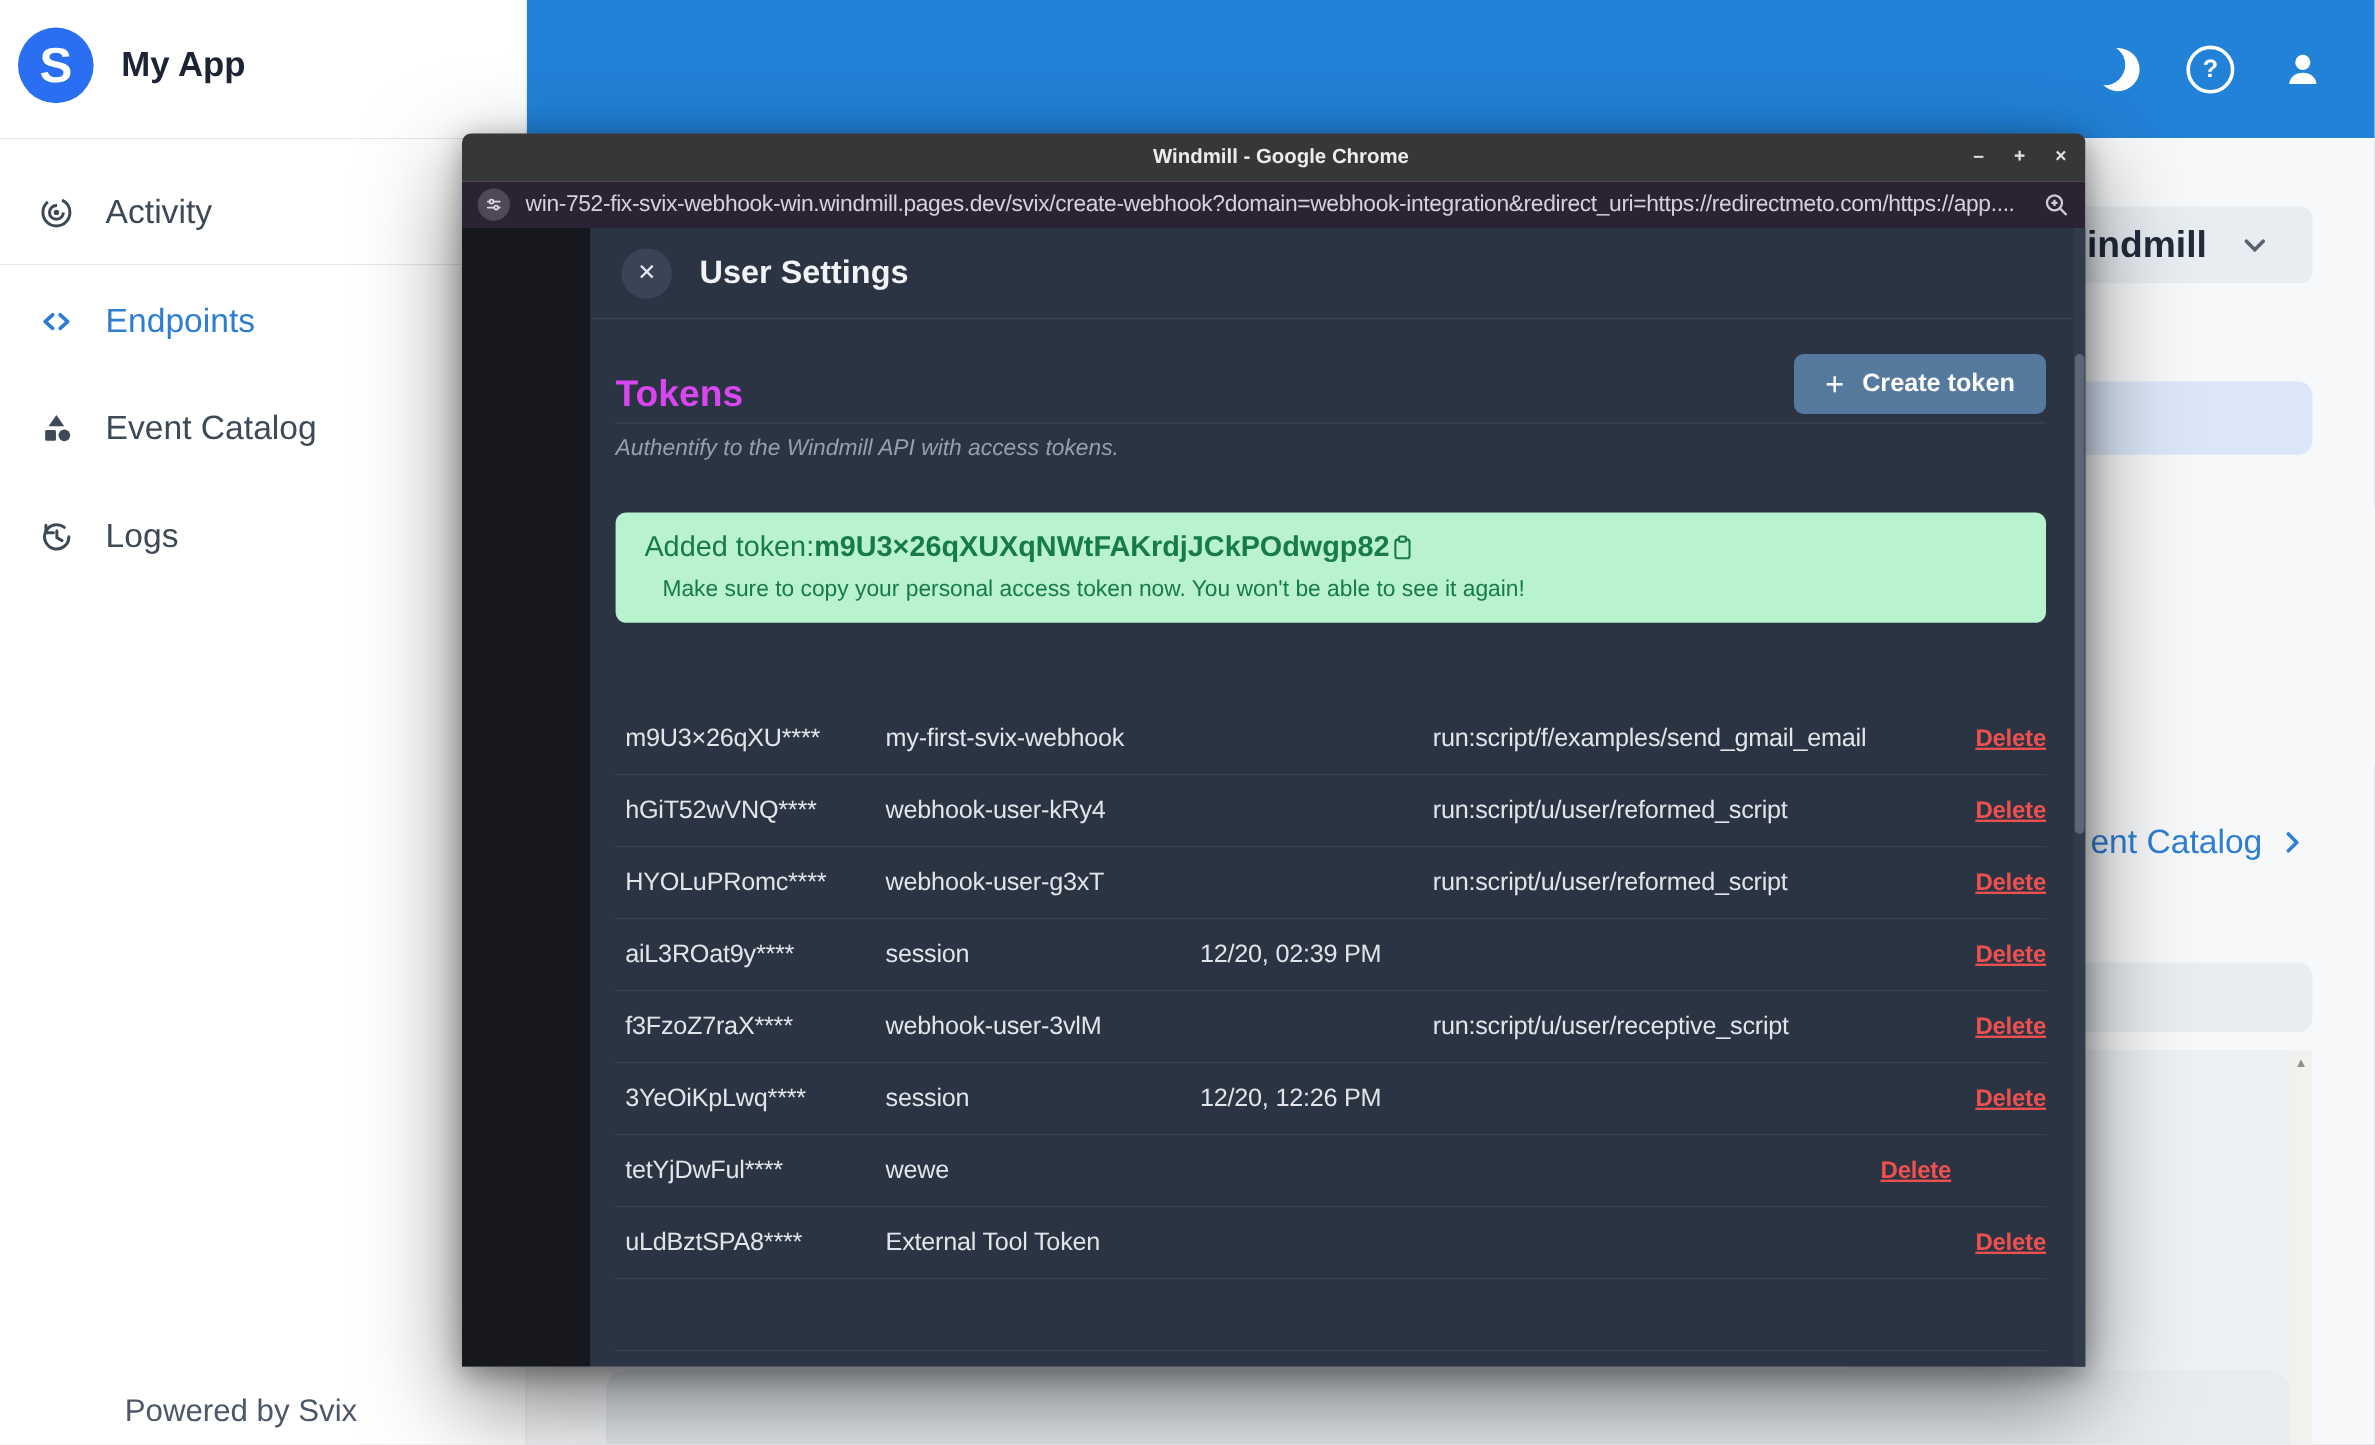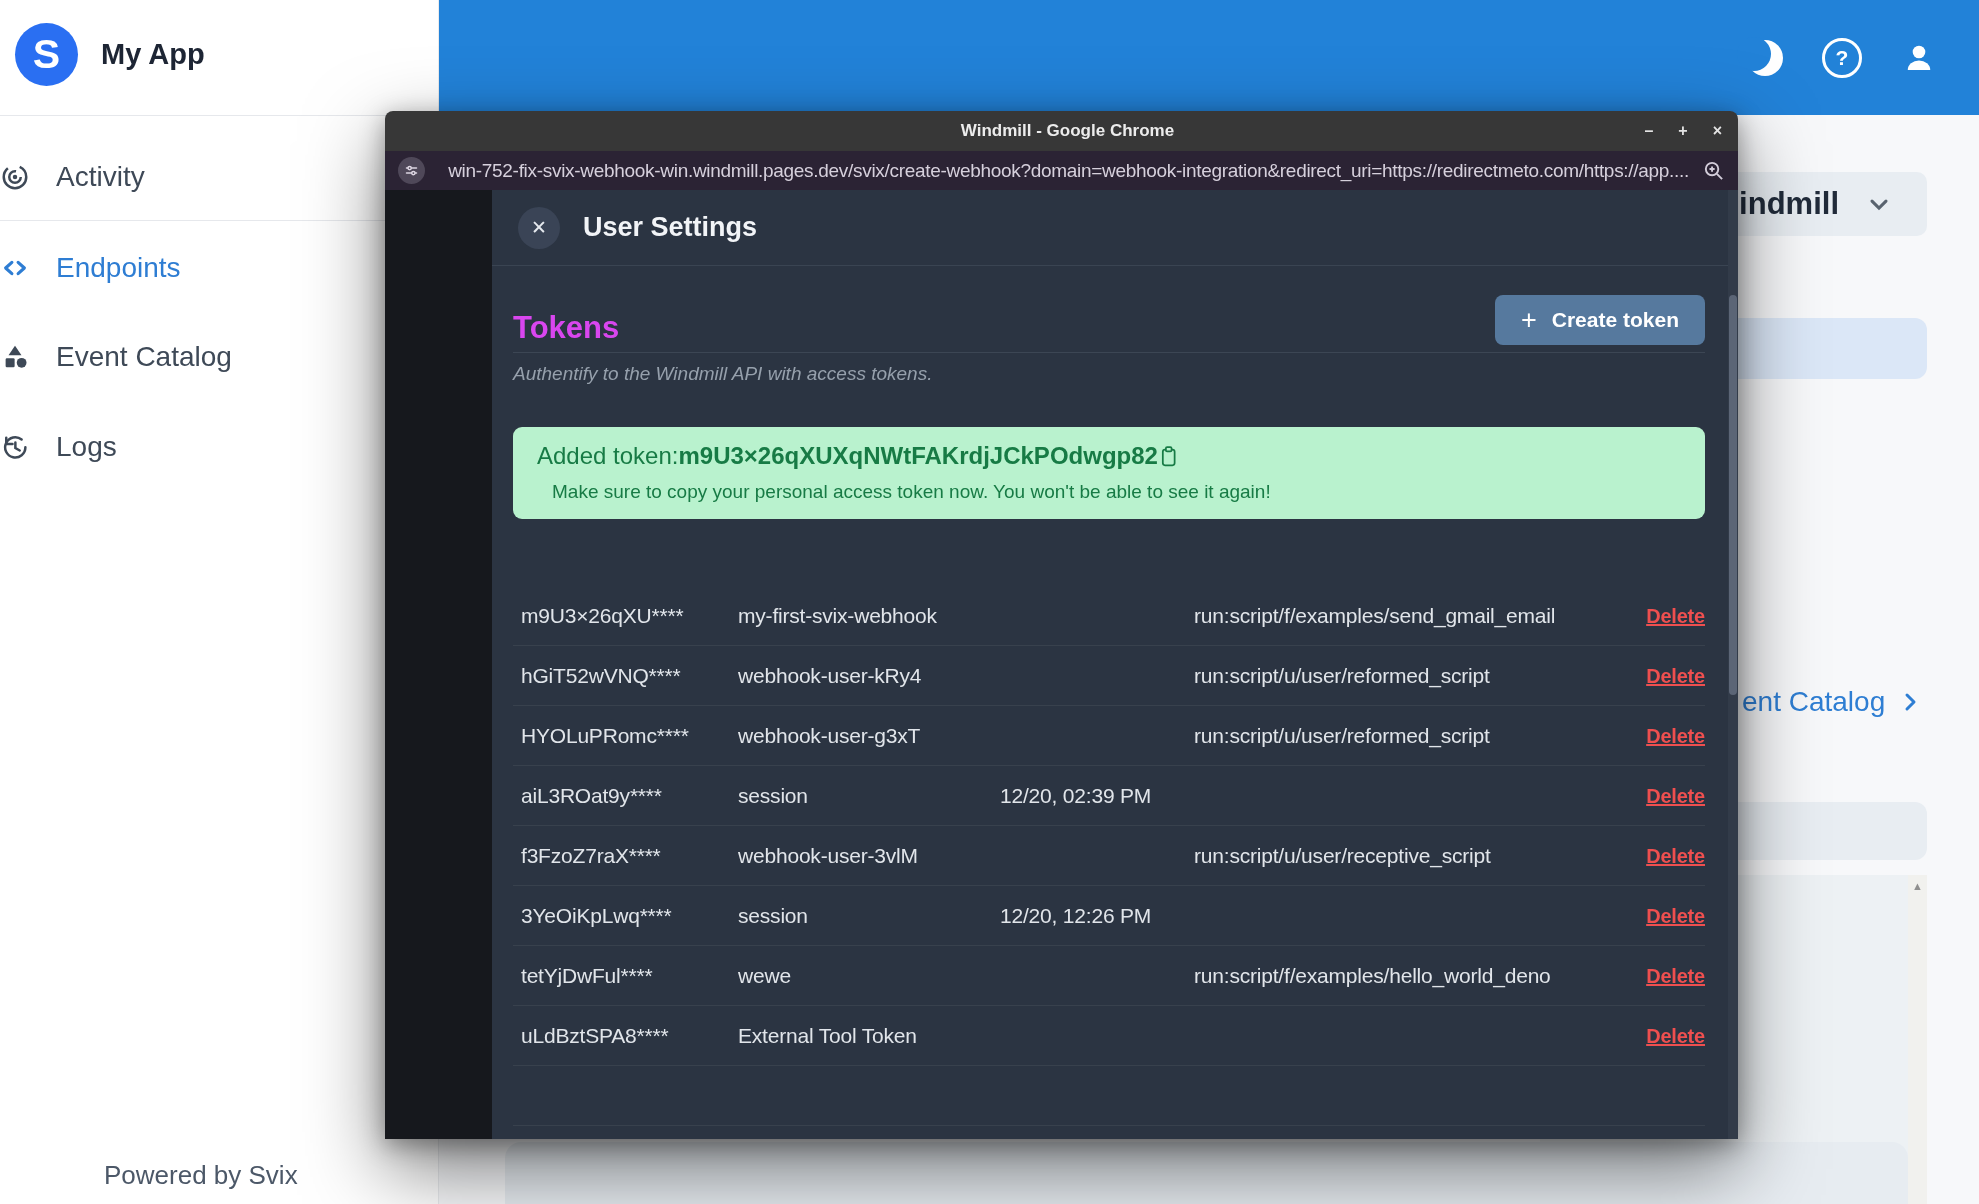--- a/index.html
+++ b/index.html
@@ -13,41 +13,41 @@
   .moon .full{position:absolute;inset:0;background:#fff;border-radius:50%;}
   .moon .bite{position:absolute;left:-10px;top:-3px;width:34px;height:34px;background:#2282d8;border-radius:50%;}
   .help{width:34px;height:34px;border:3px solid #fff;border-radius:50%;color:#fff;font-weight:bold;font-size:21px;display:flex;align-items:center;justify-content:center;}
 
   
   .sidebar{position:absolute;left:0;top:0;width:439px;height:1204px;background:#fff;border-right:1px solid #e9ebee;box-sizing:border-box;}
   .logo-row{position:absolute;left:15px;top:23px;display:flex;align-items:center;gap:23px;}
   .logo{width:63px;height:63px;border-radius:50%;background:#2a6ff2;color:#fff;font-weight:bold;font-size:41px;display:flex;align-items:center;justify-content:center;}
   .app-name{font-size:29px;font-weight:bold;color:#1d2534;}
   .side-sep{position:absolute;left:0;width:439px;height:1px;background:#e6e8ec;}
-  .nav-item{position:absolute;left:0;width:439px;height:56px;display:flex;align-items:center;gap:26px;box-sizing:border-box;font-size:28px;color:#3e4957;cursor:pointer;}
+  .nav-item{position:absolute;left:0;width:439px;height:56px;display:flex;align-items:center;gap:26px;padding-left:32px;box-sizing:border-box;font-size:28px;color:#3e4957;cursor:pointer;}
   .nav-item.active{color:#2e7dd3;}
   .powered{position:absolute;left:104px;top:1160px;font-size:26px;color:#4c5868;}
 
   
   .ws-box{position:absolute;left:1640px;top:172px;width:287px;height:64px;background:#e8edf2;border-radius:10px;display:flex;align-items:center;justify-content:flex-end;gap:26px;padding-right:34px;box-sizing:border-box;font-size:31px;font-weight:bold;color:#212b3a;}
   .blue-rect{position:absolute;left:1580px;top:318px;width:347px;height:61px;background:#dbe7f7;border-radius:12px;}
   .catalog-link{position:absolute;left:1742px;top:686px;display:flex;align-items:center;gap:13px;font-size:28px;color:#2e7ed3;cursor:pointer;}
   .gray-rect2{position:absolute;left:1580px;top:802px;width:347px;height:58px;background:#e8edf2;border-radius:12px;}
   .right-panel{position:absolute;left:1540px;top:875px;width:368px;height:329px;background:#edf1f4;}
   .scroll-strip{position:absolute;left:1908px;top:875px;width:19px;height:329px;background:#f1f1ee;text-align:center;font-size:11px;color:#8f8f8f;padding-top:5px;box-sizing:border-box;}
   .bottom-rect{position:absolute;left:505px;top:1142px;width:1403px;height:62px;background:#e7ecf1;border-radius:16px 16px 0 0;}
 
   
   .window{position:absolute;left:385px;top:111px;width:1353px;height:1028px;border-radius:8px 8px 0 0;overflow:hidden;display:flex;flex-direction:column;box-shadow:0 30px 80px rgba(0,0,0,.5),0 6px 24px rgba(0,0,0,.35);}
   .titlebar{height:40px;min-height:40px;background:#373737;position:relative;display:flex;align-items:center;justify-content:center;color:#ececec;font-size:17px;font-weight:600;padding-left:12px;}
   .win-controls{position:absolute;right:16px;top:0;height:40px;display:flex;align-items:center;gap:25px;color:#e3e3e3;font-size:16px;font-weight:bold;}
   .win-controls span{cursor:pointer;}
   .urlbar{height:39px;min-height:39px;background:#2b2334;display:flex;align-items:center;padding:0 13px;gap:13px;}
   .site-icon{width:27px;height:27px;min-width:27px;border-radius:50%;background:#4f4859;display:flex;align-items:center;justify-content:center;}
-  .url-text{flex:1;font-size:19px;color:#d6d0dc;white-space:nowrap;overflow:hidden;letter-spacing:-0.3px;text-align:right;}
+  .url-text{flex:1;font-size:19px;color:#d6d0dc;white-space:nowrap;overflow:hidden;letter-spacing:-0.3px;}
   .win-body{flex:1;position:relative;background:#2b3442;display:flex;overflow:hidden;}
   .page-dim{width:107px;min-width:107px;background:#16181d;}
   .win-scrollbar{position:absolute;right:0;top:0;width:10px;height:100%;background:#323b49;}
   .win-scrollbar .thumb{position:absolute;right:1px;top:105px;width:8px;height:400px;background:#5b6576;border-radius:4px;}
 
   
   .drawer{flex:1;position:relative;background:#2b3442;overflow:hidden;}
   .drawer-header{height:76px;border-bottom:1px solid #3a4452;display:flex;align-items:center;padding-left:26px;gap:23px;box-sizing:border-box;}
   .close-btn{width:42px;height:42px;border-radius:50%;background:#3a4456;color:#e6eaef;font-size:19px;display:flex;align-items:center;justify-content:center;cursor:pointer;}
   .drawer-title{font-size:27px;font-weight:600;color:#f2f4f7;}
@@ -251,21 +251,20 @@
               <div>session</div>
               <div>12/20, 12:26 PM</div>
               <div></div>
               <div class="del-cell"><span class="del-link">Delete</span></div>
             </div>
 
             <div class="t-row t-data">
               <div>tetYjDwFul****</div>
               <div>wewe</div>
               <div></div>
-              <div>run:script/f/examples/hello_world_deno</div>
               <div class="del-cell"><span class="del-link">Delete</span></div>
             </div>
 
             <div class="t-row t-data">
               <div>uLdBztSPA8****</div>
               <div>External Tool Token</div>
               <div></div>
               <div></div>
               <div class="del-cell"><span class="del-link">Delete</span></div>
             </div>

